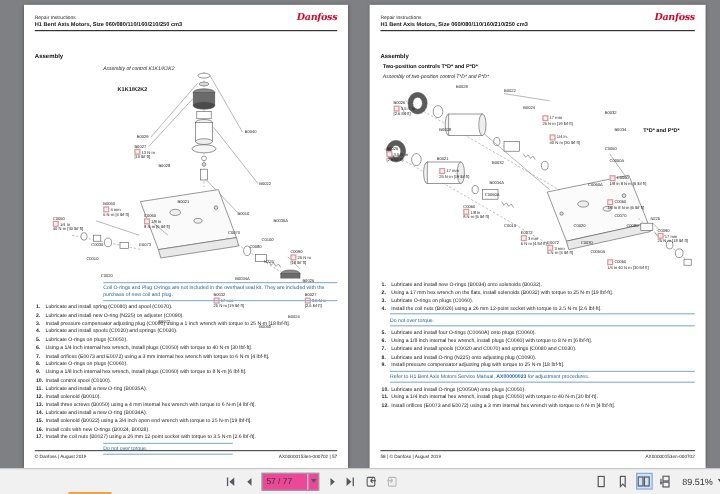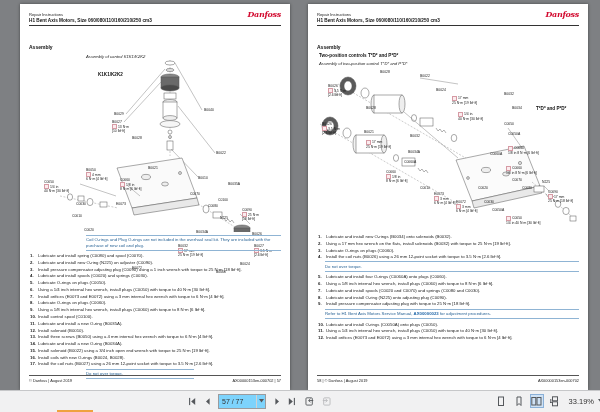--- a/index.html
+++ b/index.html
@@ -52,21 +52,21 @@
   .vscroll{position:absolute;top:0;right:0;bottom:21px;width:6px;background:#85868a;}
   .vthumb{position:absolute;top:26px;left:1px;width:4px;height:150px;background:#a3a5a8;border-radius:2px;}
 
   
   .toolbar{position:absolute;left:0;right:0;bottom:0;height:21px;background:#f1f1f2;border-top:1px solid #c6c7c9;overflow:hidden;}
   .tb-center{position:absolute;left:186px;top:0;height:20px;display:flex;align-items:center;gap:2px;}
   .tb-right{position:absolute;right:0;top:0;height:20px;display:flex;align-items:center;gap:4px;padding-right:0;}
   .tbtn{width:13px;height:14px;display:flex;align-items:center;justify-content:center;background:transparent;border:none;padding:0;color:#55585c;}
   .tbtn.dis{color:#b9bbbd;}
   .tbtn svg{display:block;}
-  .pagebox{display:flex;align-items:center;background:#7dd3fc;border:1px solid #9a9b9e;height:13px;width:46px;margin:0 2px;}
+  .pagebox{display:flex;align-items:center;background:#ec4899;border:1px solid #9a9b9e;height:13px;width:46px;margin:0 2px;}
   .pagebox input{border:none;outline:none;width:34px;font-size:7px;font-family:"Liberation Sans",sans-serif;color:#333;padding:0 0 0 3px;background:transparent;}
   .pagebox .pb-caret{width:10px;display:flex;align-items:center;justify-content:center;color:#55585c;border-left:1px solid #d0d1d3;height:100%;}
   .lay{width:14px;height:14px;display:flex;align-items:center;justify-content:center;color:#55585c;border:1px solid transparent;background:transparent;padding:0;}
   .lay.active{background:#cfe2f5;border-color:#8ab0d8;}
   .zoomtext{font-size:7.5px;color:#333;margin-left:3px;}
   .zslider{width:16px;height:1px;background:#8b8d90;}
   .sliver{position:absolute;left:57px;bottom:0;width:36px;height:2px;background:#efa23f;}
 </style>
 </head>
 <body>
@@ -809,21 +809,21 @@
             <rect x="6" y="1.5" width="4" height="7.5" stroke="currentColor" fill="none"></rect>
           </svg>
       </button>
       <button class="lay">
         <svg width="10" height="11" viewBox="0 0 10 11">
             <rect x="2.5" y="0.8" width="5" height="4" stroke="currentColor" fill="none"></rect>
             <rect x="2.5" y="5.8" width="5" height="4" stroke="currentColor" fill="none"></rect>
             <path d="M0.8 3 v4 l1 -1 M0.8 7 l-0.7 -1" stroke="currentColor" fill="none"></path>
           </svg>
       </button>
-      <span class="zoomtext">33.19%</span>
+      <span class="zoomtext">89.51%</span>
       <span style="color:#55585c;display:flex;">
         <svg width="5" height="4" viewBox="0 0 5 4">
             <path d="M0 0 L5 0 L2.5 3.5 Z" fill="currentColor"></path>
           </svg>
       </span>
       <button class="tbtn">
         <svg width="11" height="11" viewBox="0 0 12 12">
             <circle cx="6" cy="6" r="4.6" stroke="currentColor" fill="none"></circle>
             <path d="M3.8 6 h4.4" stroke="currentColor"></path>
           </svg>

